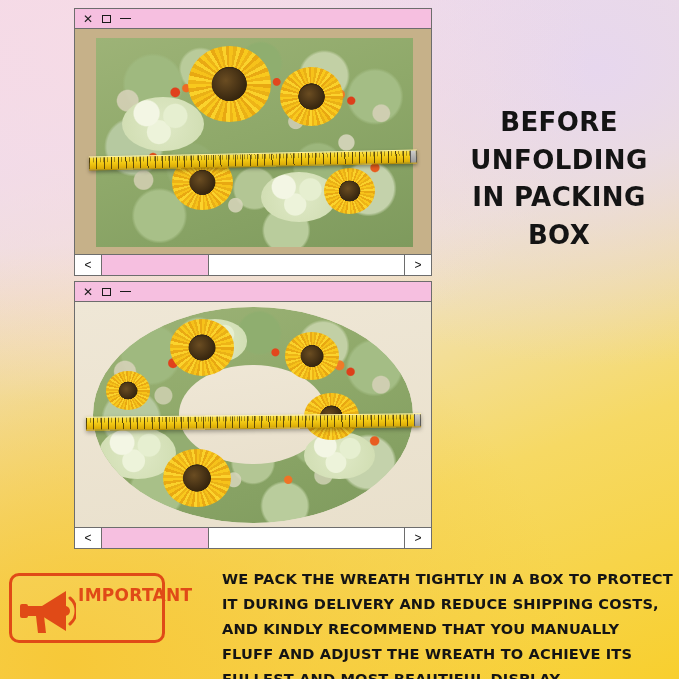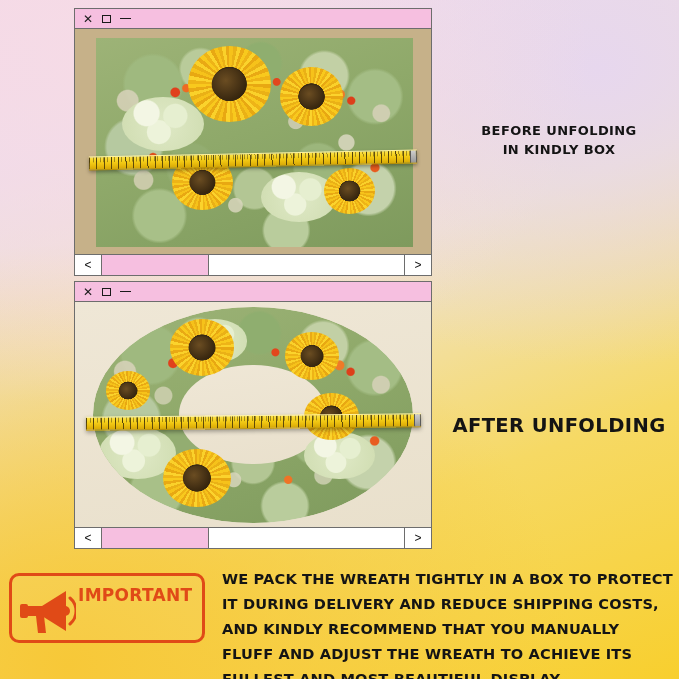--- a/index.html
+++ b/index.html
@@ -260,37 +260,37 @@
     position: absolute;
     color: #141414;
     font-weight: 700;
     letter-spacing: 0.4px;
     text-align: center;
     line-height: 1.45;
     font-family: "DejaVu Sans", sans-serif;
   }
   .caption-1 {
     left: 443px;
-    top: 122px;
+    top: 104px;
     width: 232px;
-    font-size: 13px;
+    font-size: 26px;
   }
   .caption-2 {
     left: 443px;
     top: 412px;
     width: 232px;
     font-size: 19.5px;
   }
 
   
   .msg-badge {
     position: absolute;
     left: 9px;
     top: 573px;
-    width: 196px;
+    width: 156px;
     height: 70px;
     border: 3px solid #e04a17;
     border-radius: 10px;
     background: rgba(255,255,255,0.06);
     box-sizing: border-box;
   }
   .megaphone {
     position: absolute;
     left: 6px;
     top: 10px;
@@ -408,24 +408,23 @@
       <div class="sb-btn left">&lt;</div>
       <div class="sb-track">
         <div class="sb-thumb"></div>
       </div>
       <div class="sb-btn right">&gt;</div>
     </div>
   </div>
 
   <div class="caption caption-1">
     <div>BEFORE UNFOLDING</div>
-    <div>IN KINDLY BOX</div>
+    <div>IN PACKING BOX</div>
   </div>
 
-  <div class="caption caption-2">AFTER UNFOLDING</div>
 
   <div class="msg-badge">
     <svg class="megaphone" viewBox="0 0 58 50">
       <path d="M7 20 L24 20 L48 5 L48 45 L24 30 L7 30 Z" fill="#e04a17"></path>
       <rect x="2" y="18" width="8" height="14" rx="2" fill="#e04a17"></rect>
       <path d="M18 30 L26 30 L28 47 L20 47 Z" fill="#e04a17"></path>
       <circle cx="47" cy="25" r="5" fill="#e04a17"></circle>
       <path d="M52 12 A17 17 0 0 1 52 38" stroke="#e04a17" stroke-width="3" fill="none" stroke-linecap="round"></path>
     </svg>
     <div class="badge-text">

